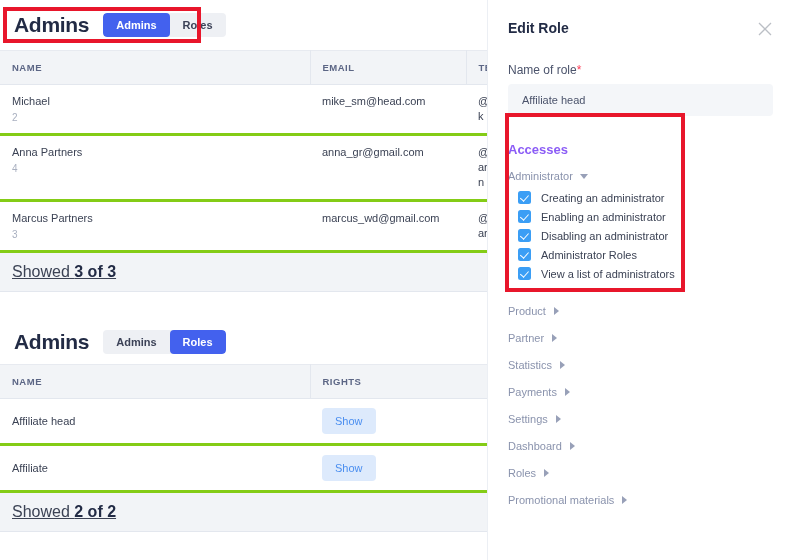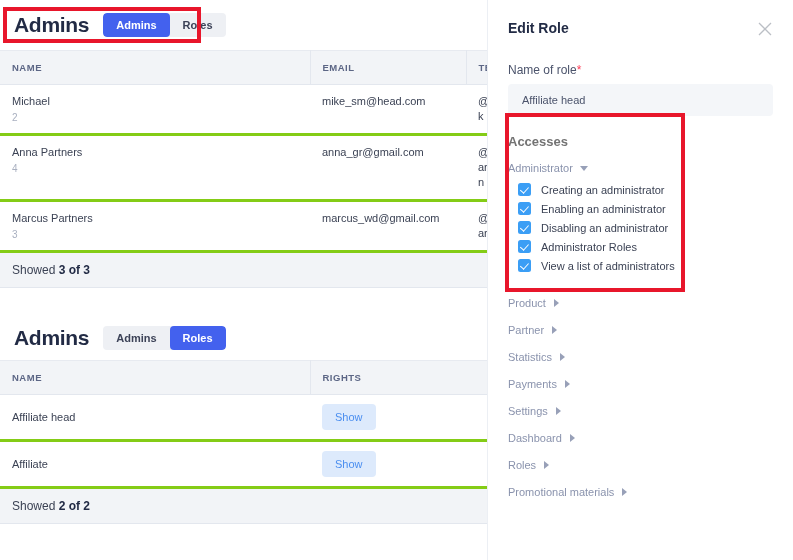--- a/index.html
+++ b/index.html
@@ -82,24 +82,25 @@
     word-break: break-word;
   }
   .sub-id {
     display: block;
     font-size: 10px;
     color: #a9b0c0;
     margin-top: 2px;
   }
   .tfooter {
     background: #f2f4f7;
-    font-size: 12px;
+    font-size: 16px;
     color: #3b4254;
     padding: 10px 12px;
     border-bottom: 1px solid #e3e7ee;
+    text-decoration: underline;
   }
   .tfooter b { font-weight: bold; color: #222b45; }
 
   .showbtn {
     display: inline-block;
     background: #ddeafc;
     color: #4a8ef0;
     font-size: 11px;
     padding: 7px 13px;
     border-radius: 4px;
@@ -150,24 +151,24 @@
     border: none;
     border-radius: 4px;
     padding: 0 14px;
     font-size: 11px;
     color: #4b536b;
     font-family: inherit;
     outline: none;
   }
 
   .accesses-title {
-    margin-top: 18px;
+    margin-top: 26px;
     font-size: 13px;
     font-weight: bold;
-    color: #737373;
+    color: #8b5cf6;
   }
   .group-head {
     margin-top: 13px;
     font-size: 11px;
     color: #8a93ad;
     cursor: pointer;
     display: flex;
     align-items: center;
     gap: 7px;
   }

